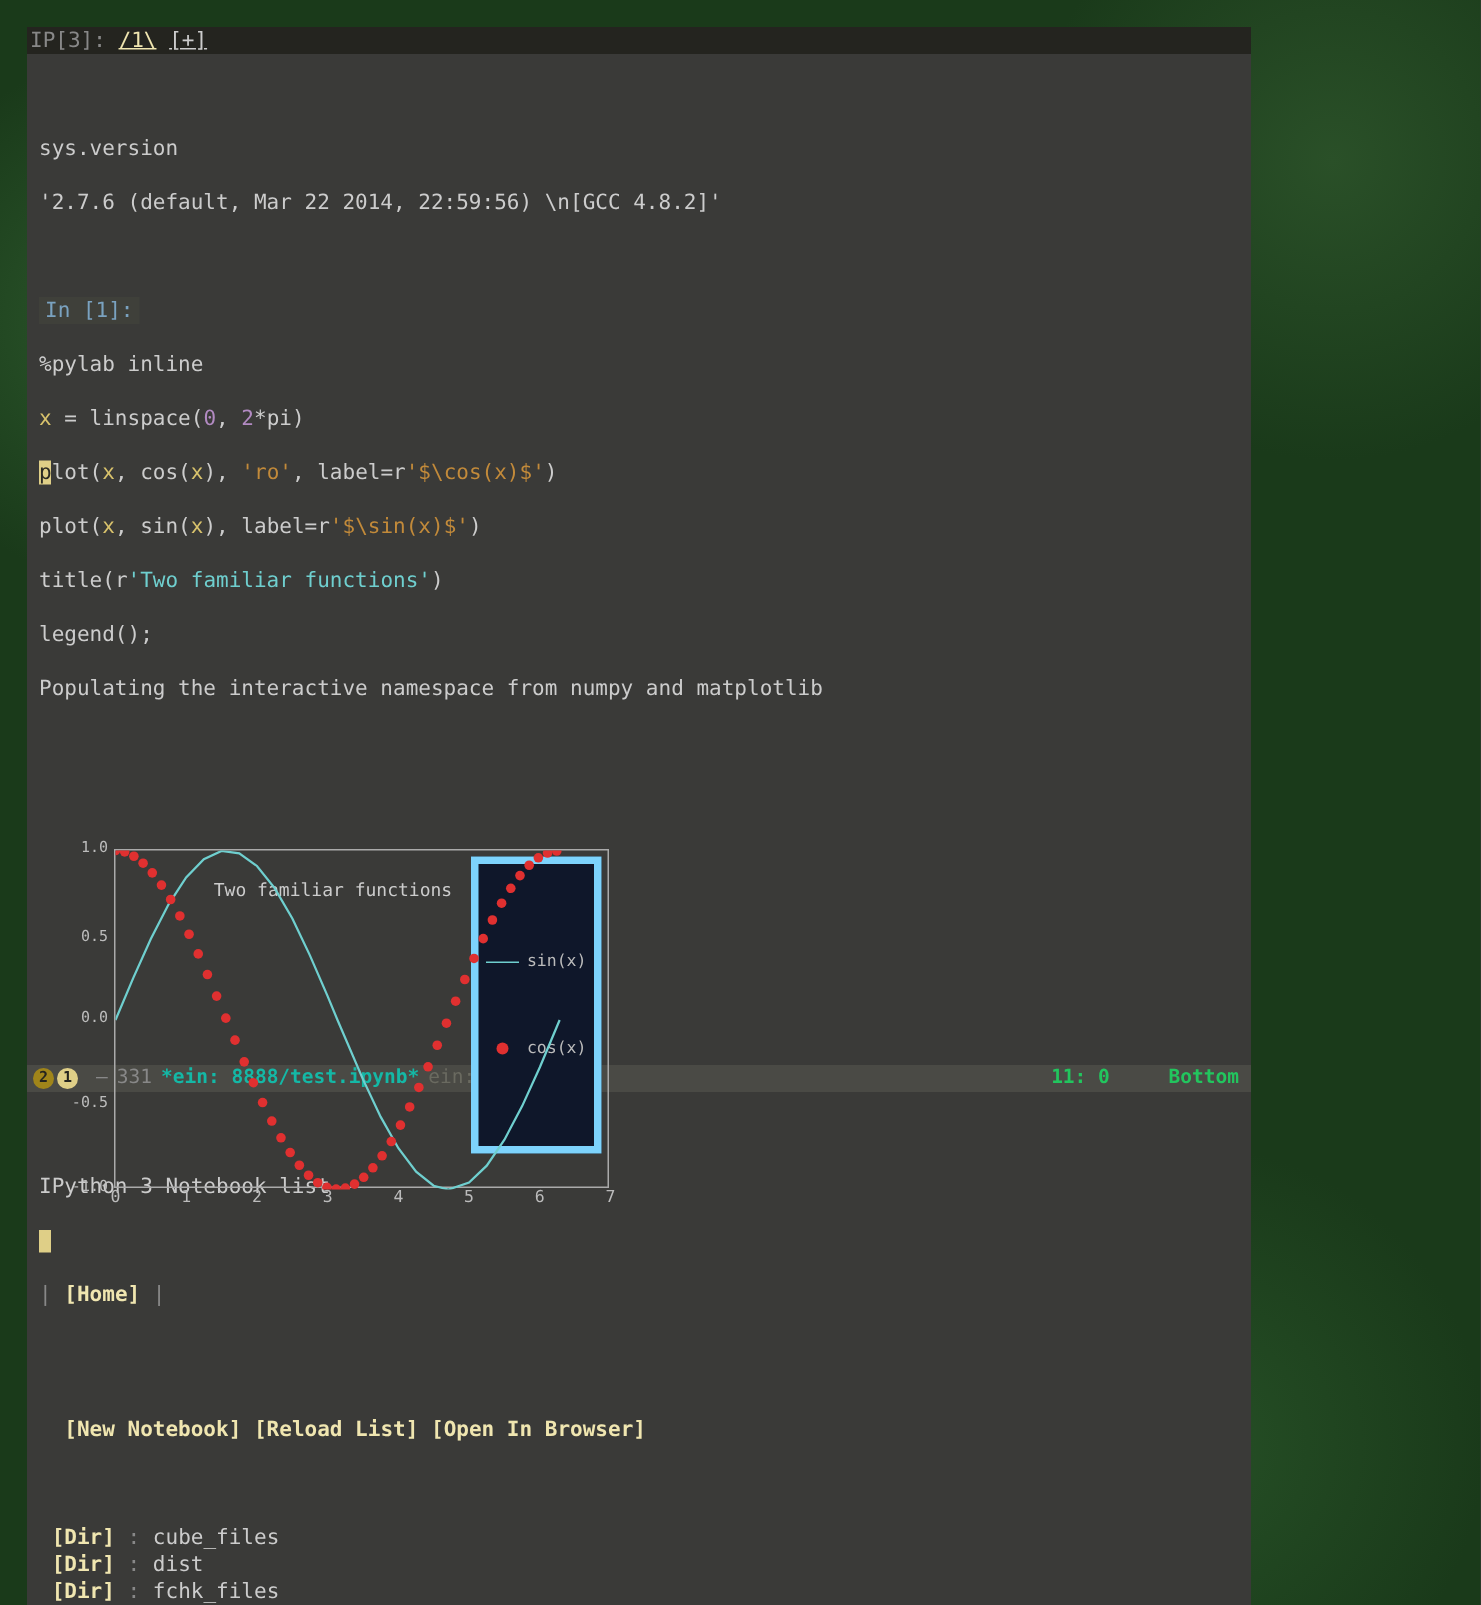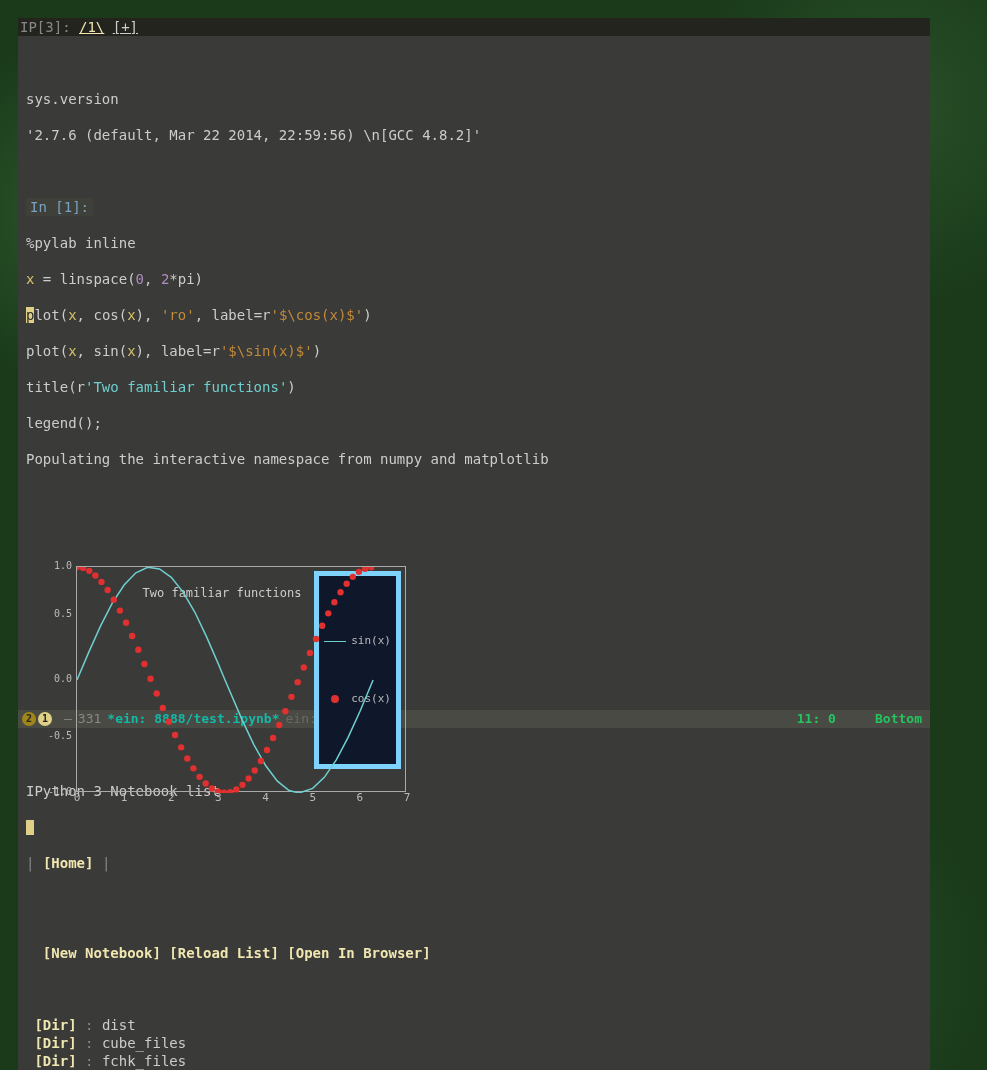--- a/index.html
+++ b/index.html
@@ -14,21 +14,21 @@
     width: 987px;
     height: 1070px;
     margin: 0 auto;
     position: relative;
     overflow: hidden;
   }
   .editor-frame {
     position: absolute;
     left: 18px;
     top: 18px;
-    width: 912px;
+    width: 816px;
     height: 1022px;
     display: flex;
     flex-direction: column;
   }
   .pane {
     background: #3a3a38;
     color: #ccc;
     padding: 0 4px;
     line-height: 18px;
     white-space: pre;
@@ -183,21 +183,21 @@
                 <circle cx="245.14285714285714" cy="58.75999999999999" r="3.2" fill="#e03030"></circle>
                 <circle cx="251.27142857142857" cy="46.33000000000001" r="3.2" fill="#e03030"></circle>
                 <circle cx="257.40000000000003" cy="35.143" r="3.2" fill="#e03030"></circle>
                 <circle cx="263.5285714285714" cy="25.198999999999984" r="3.2" fill="#e03030"></circle>
                 <circle cx="269.65714285714284" cy="16.724000000000018" r="3.2" fill="#e03030"></circle>
                 <circle cx="275.7857142857143" cy="9.830999999999989" r="3.2" fill="#e03030"></circle>
                 <circle cx="281.9142857142857" cy="4.859000000000009" r="3.2" fill="#e03030"></circle>
                 <circle cx="288.04285714285714" cy="1.6950000000000216" r="3.2" fill="#e03030"></circle>
                 <circle cx="294.1714285714286" cy="0.33899999999999864" r="3.2" fill="#e03030"></circle>
               </svg></div>
-  <div class="ytick" style="top: 244px;">-1.0</div><div class="ytick" style="top: 187.5px;">-0.5</div><div class="ytick" style="top: 131px;">0.0</div><div class="ytick" style="top: 66px;">0.5</div><div class="ytick" style="top: 18px;">1.0</div></div>
+  <div class="ytick" style="top: 244px;">-1.0</div><div class="ytick" style="top: 187.5px;">-0.5</div><div class="ytick" style="top: 131px;">0.0</div><div class="ytick" style="top: 77px;">0.5</div><div class="ytick" style="top: 18px;">1.0</div></div>
 </div>
 
 <div style="height:8px"></div>
 <div><span class="prompt-cell"><span>In [ ]:</span></span></div>
 <div style="height:18px"></div>
     </div>
   </div>
 
   <div class="modeline">
     <span class="circ">2</span>
@@ -218,18 +218,18 @@
   <div class="pane notebook-pane">
     <div class="pane-content">
 <div class="out-text">IPython 3 Notebook list</div>
 <div><span class="block-cursor"></span></div>
 <div><span class="dim">|</span> <span class="link">[Home]</span> <span class="dim">|</span></div>
 <div style="height:18px"></div>
 <div>
   <span class="link">[New Notebook]</span> <span class="link">[Reload List]</span> <span class="link">[Open In Browser]</span>
 </div>
 <div style="height:18px"></div>
-<div id="nb-items"><div> <span class="dir">[Dir]</span> <span class="dim">:</span> <span>dist</span></div><div> <span class="dir">[Dir]</span> <span class="dim">:</span> <span>cube_files</span></div><div> <span class="dir">[Dir]</span> <span class="dim">:</span> <span>fchk_files</span></div></div>
+<div id="nb-items"><div> <span class="dir">[Dir]</span> <span class="dim">:</span> <span>cube_files</span></div><div> <span class="dir">[Dir]</span> <span class="dim">:</span> <span>dist</span></div><div> <span class="dir">[Dir]</span> <span class="dim">:</span> <span>fchk_files</span></div></div>
 
     </div>
   </div>
 
 </div>
 
 </body></html>

